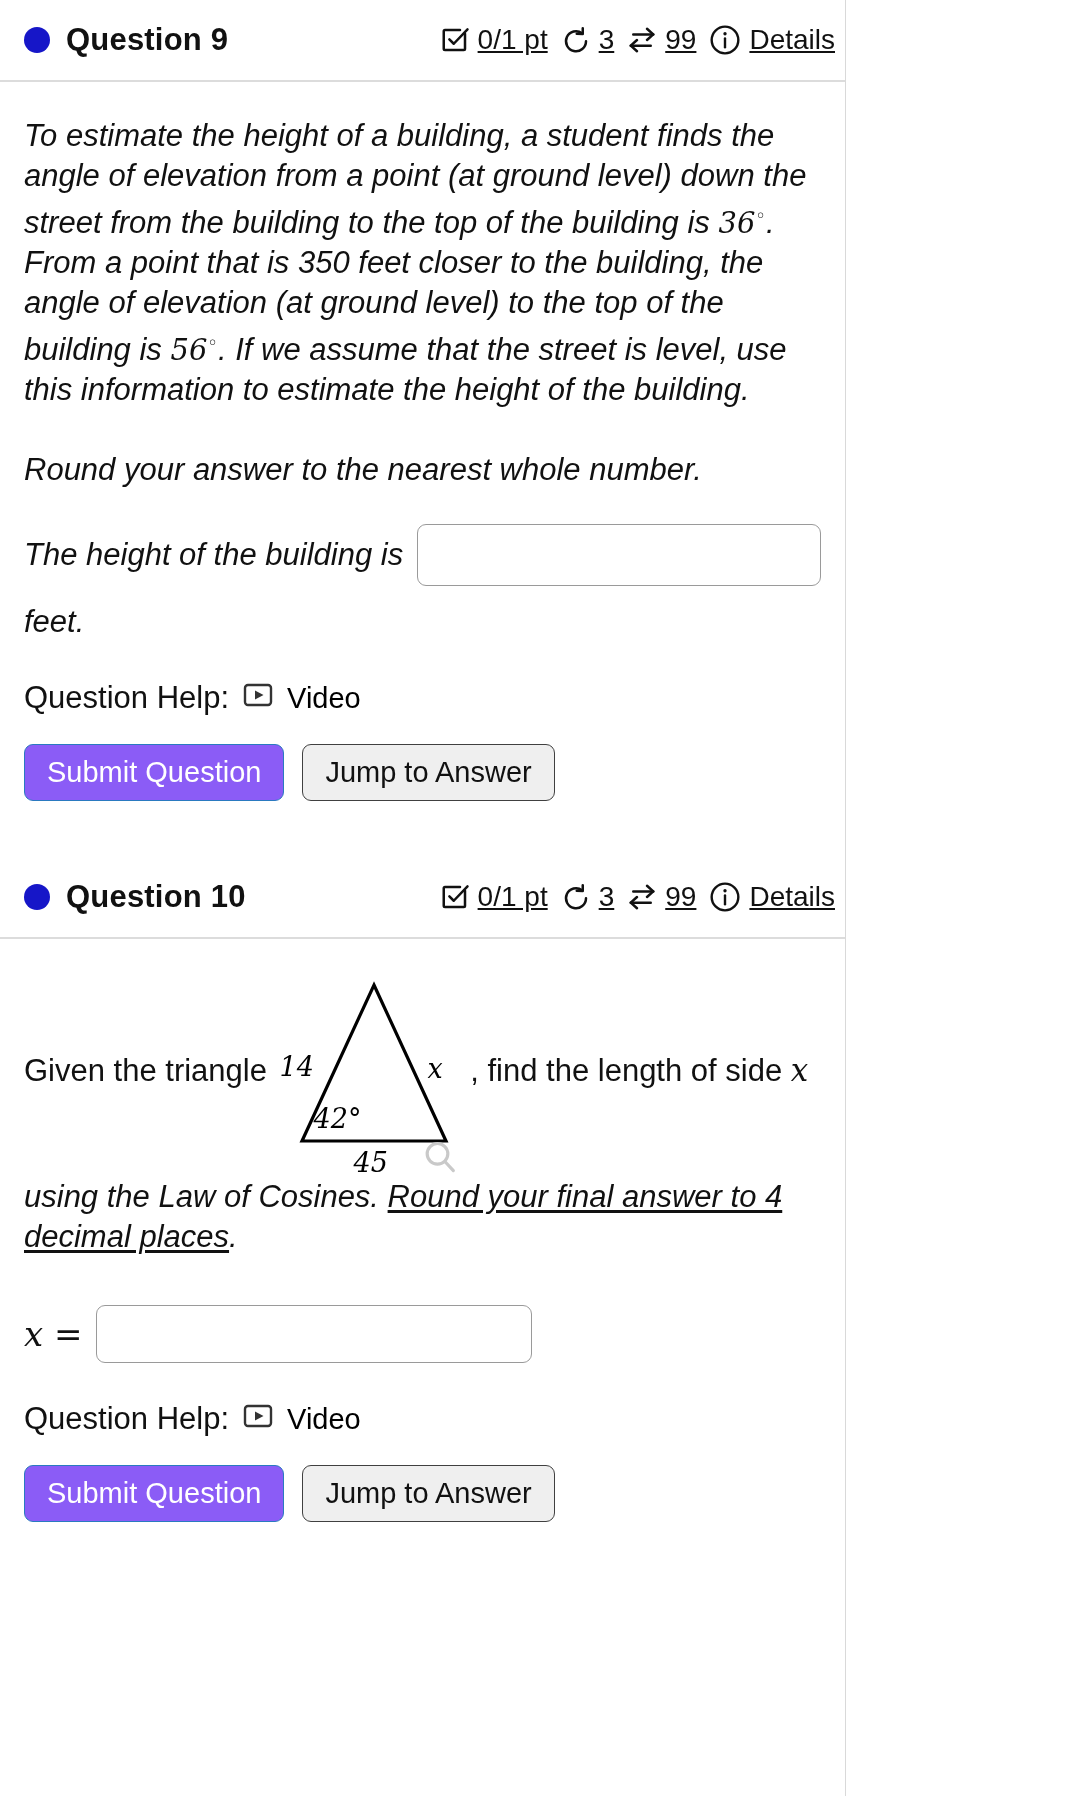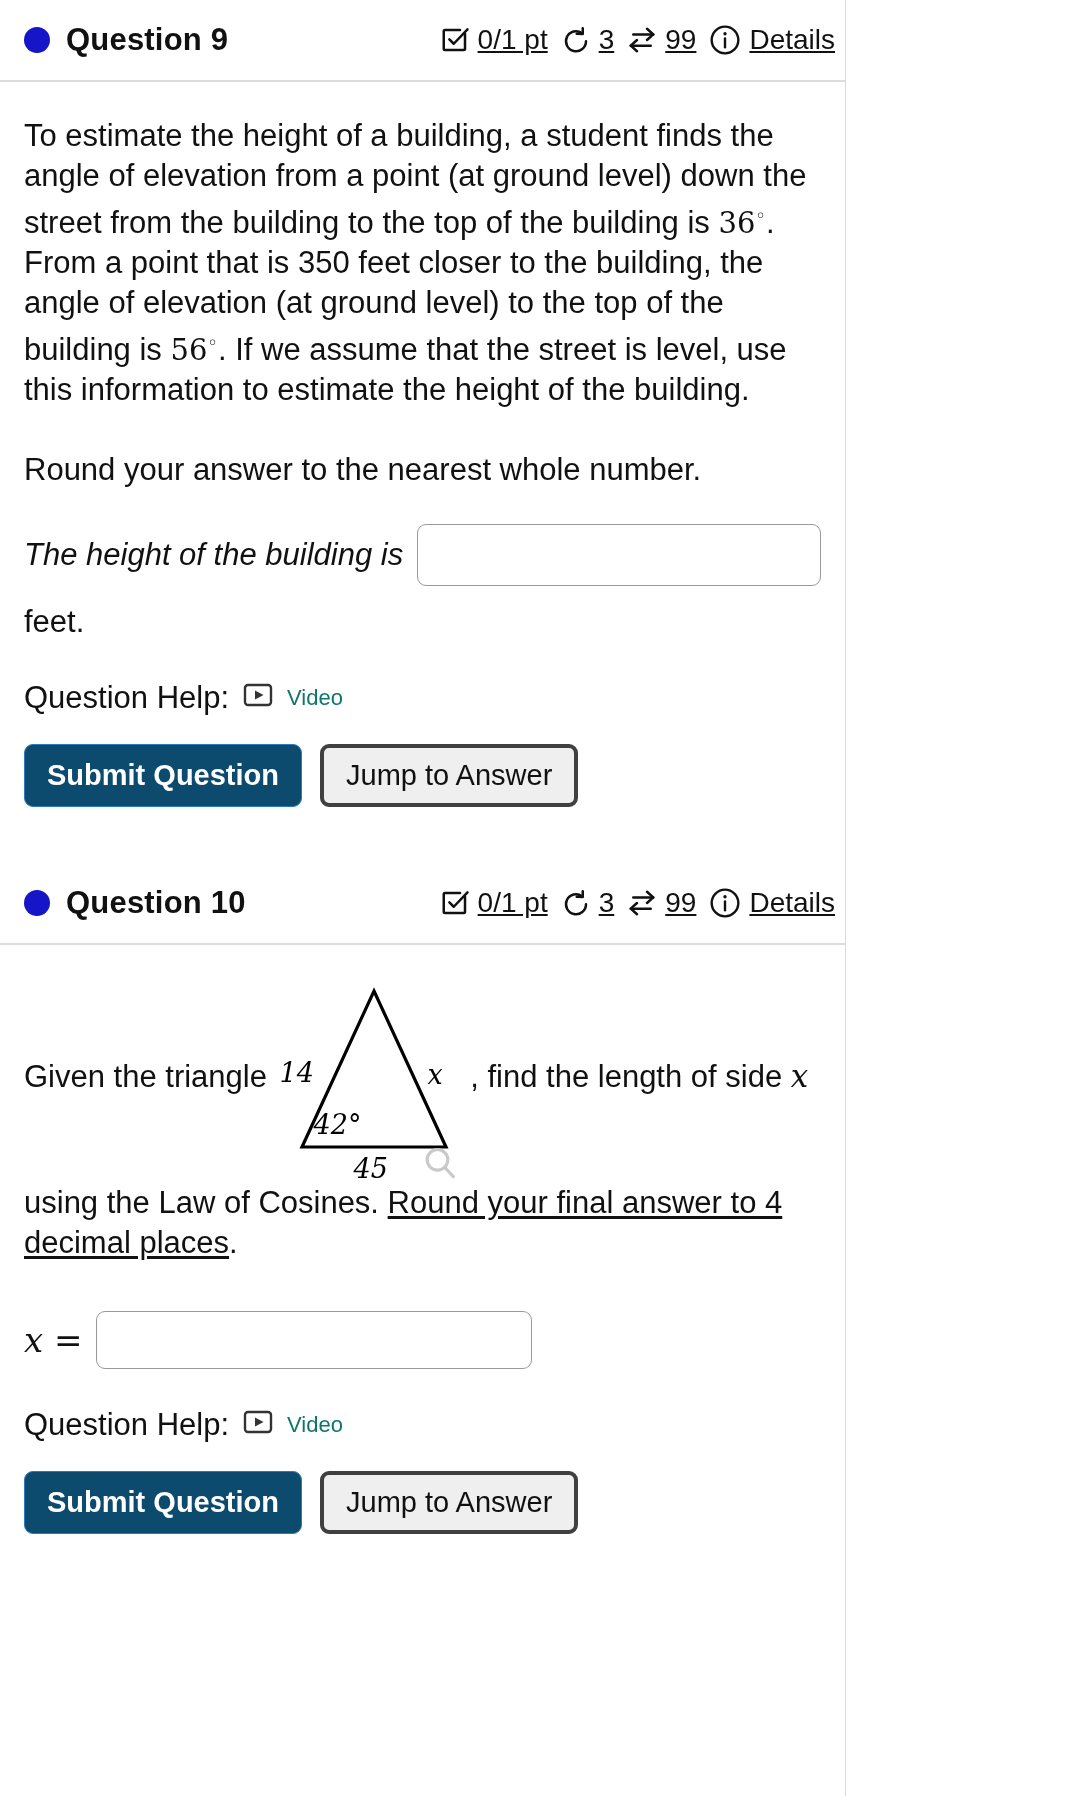--- a/index.html
+++ b/index.html
@@ -84,21 +84,21 @@
   .qmeta svg { display: block; }
   .details-label { font-size: 28px; }
 
   
   .qbody {
     padding: 34px 24px 0 24px;
     font-size: 31px;
     line-height: 40px;
     color: #111111;
   }
-  .para { margin: 0 0 0 0; max-width: 880px; }
+  .para { margin: 0 0 0 0; max-width: 880px; font-style: italic; }
   .spacer-lg { height: 40px; }
   .spacer-md { height: 26px; }
   .mathserif {
     font-family: "DejaVu Serif", "Liberation Serif", serif;
     font-size: 29px;
   }
   .mathvar {
     font-family: "DejaVu Serif", "Liberation Serif", serif;
     font-style: italic;
     font-size: 31px;
@@ -127,50 +127,49 @@
 
   .helprow {
     display: flex;
     align-items: center;
     gap: 14px;
     font-size: 31px;
     margin-top: 10px;
   }
   .helprow .hlabel { font-weight: normal; }
   .videolink {
-    color: #0f766e;
+    color: #000000;
     text-decoration: none;
-    font-size: 22px;
+    font-size: 29px;
   }
 
   .btnrow {
     display: flex;
     gap: 18px;
     margin-top: 26px;
     padding-bottom: 10px;
   }
   .btn {
     font-family: "Liberation Sans", sans-serif;
     font-size: 29px;
     border-radius: 9px;
     padding: 13px 22px;
     cursor: pointer;
     white-space: nowrap;
     line-height: 1;
   }
   .btn-primary {
-    background: #0c4a6e;
+    background: #8b5cf6;
     color: #ffffff;
     border: 1px solid #2a7ac0;
-    font-weight: bold;
   }
   .btn-secondary {
     background: #efefef;
     color: #111111;
-    border: 4px solid #404040;
+    border: 1px solid #404040;
   }
 
   .section-gap { height: 46px; }
 
   
   .tri-wrap {
     display: inline-block;
     vertical-align: middle;
     position: relative;
     width: 186px;

